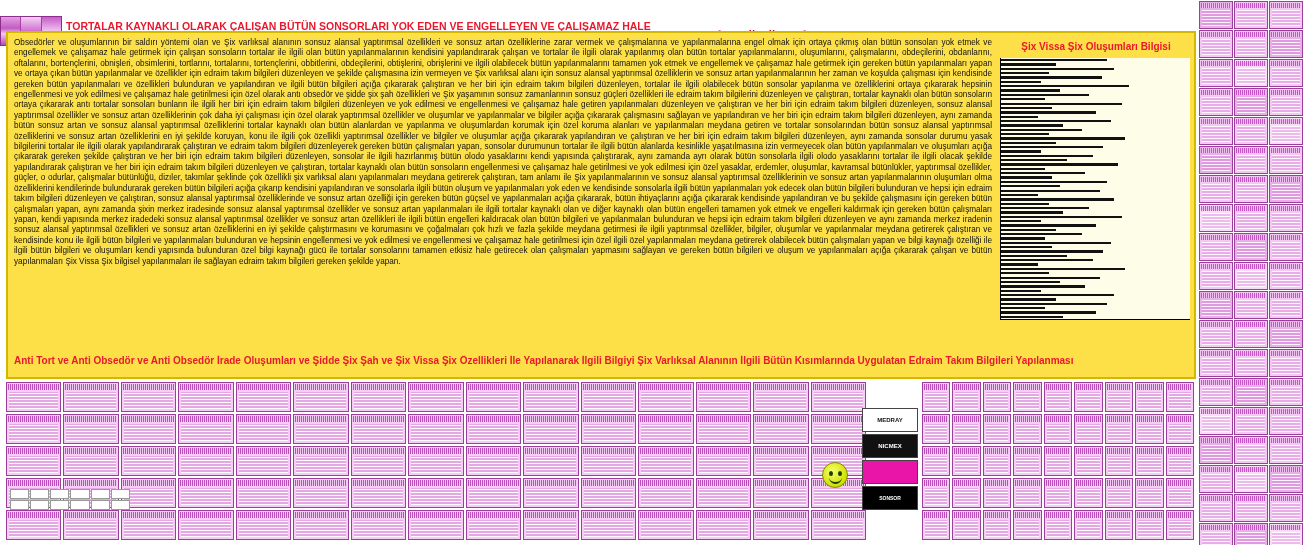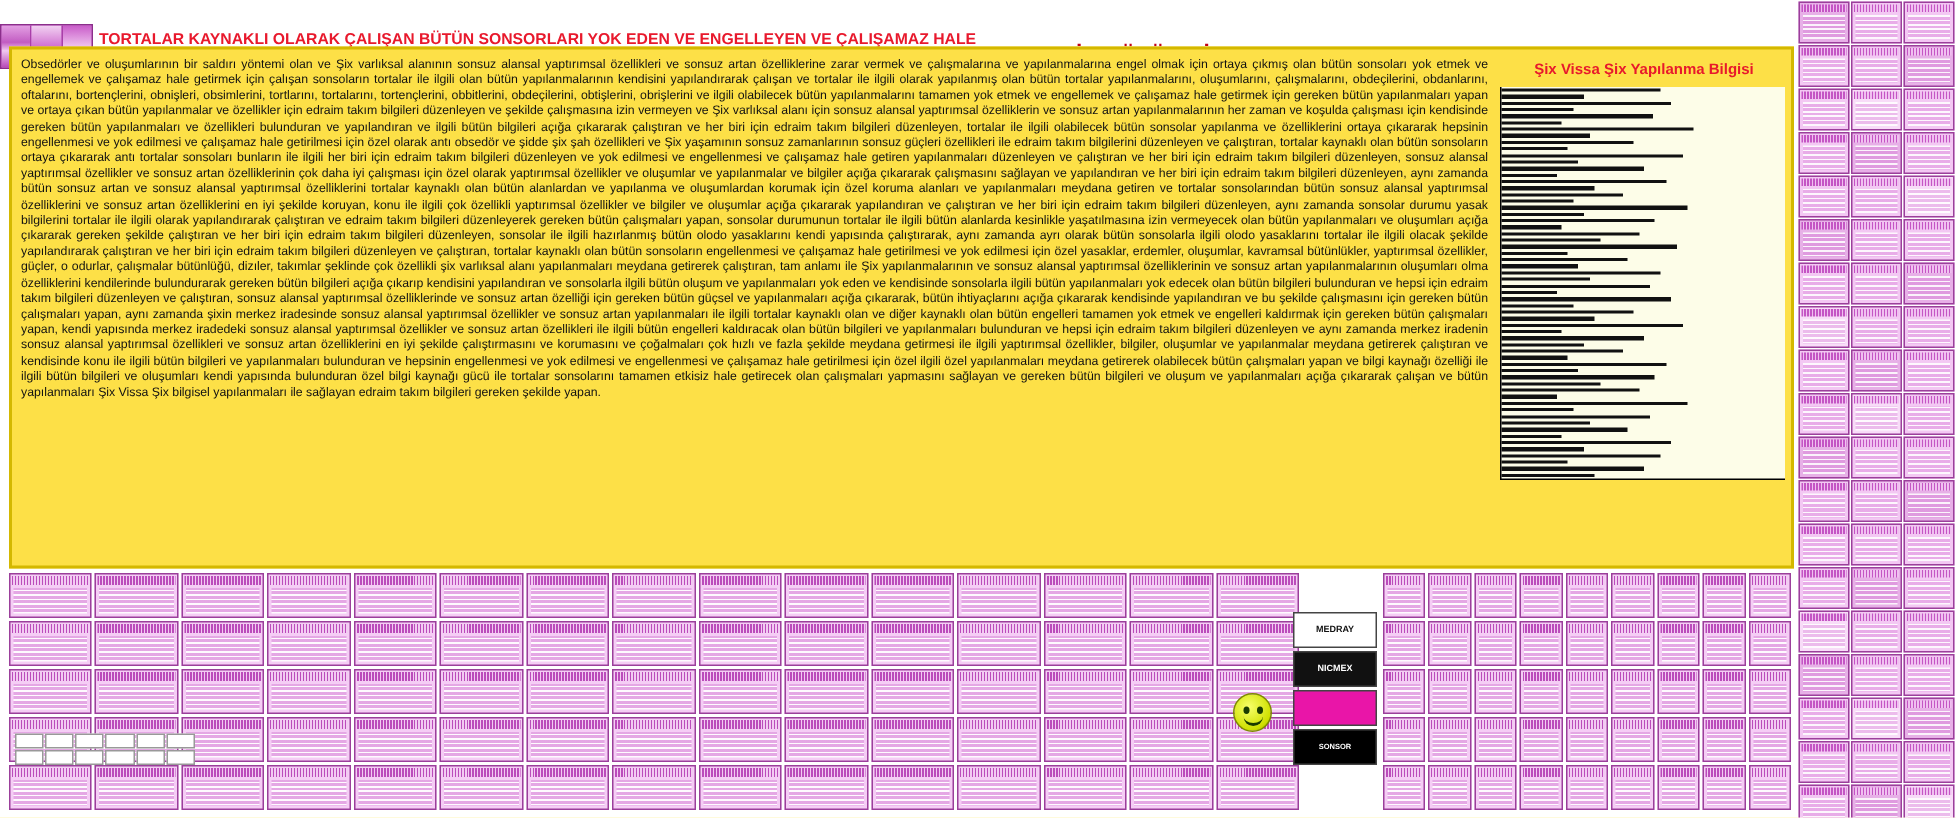--- a/index.html
+++ b/index.html
@@ -272,23 +272,24 @@
       <div class="cell"></div>
       <div class="cell"></div>
     </div>
     <div class="top-title-red">TORTALAR KAYNAKLI OLARAK ÇALIŞAN BÜTÜN SONSORLARI YOK EDEN VE ENGELLEYEN VE ÇALIŞAMAZ HALE GETİREN VE İLGİLİ BÜTÜN SONSORLARI YOK EDEN</div>
     <div class="top-title-center">ŞİX BÜTÜN ŞİX</div>
     <div class="top-title-right">YAPILANMA BİLGİSİ İLE YAPILANARAK ÇALIŞAN EDRAİM TAKIM BİLGİLERİ</div>
   </div>
 
   <div class="doc-panel">
     <div class="doc-body">Obsedörler ve oluşumlarının bir saldırı yöntemi olan ve Şix varlıksal alanının sonsuz alansal yaptırımsal özellikleri ve sonsuz artan özelliklerine zarar vermek ve çalışmalarına ve yapılanmalarına engel olmak için ortaya çıkmış olan bütün sonsoları yok etmek ve engellemek ve çalışamaz hale getirmek için çalışan sonsoların tortalar ile ilgili olan bütün yapılanmalarının kendisini yapılandırarak çalışan ve tortalar ile ilgili olarak yapılanmış olan bütün tortalar yapılanmalarını, oluşumlarını, çalışmalarını, obdeçilerini, obdanlarını, oftalarını, bortençlerini, obnişleri, obsimlerini, tortlarını, tortalarını, tortençlerini, obbitlerini, obdeçilerini, obtişlerini, obrişlerini ve ilgili olabilecek bütün yapılanmalarını tamamen yok etmek ve engellemek ve çalışamaz hale getirmek için gereken bütün yapılanmaları yapan ve ortaya çıkan bütün yapılanmalar ve özellikler için edraim takım bilgileri düzenleyen ve şekilde çalışmasına izin vermeyen ve Şix varlıksal alanı için sonsuz alansal yaptırımsal özelliklerin ve sonsuz artan yapılanmalarının her zaman ve koşulda çalışması için kendisinde gereken bütün yapılanmaları ve özellikleri bulunduran ve yapılandıran ve ilgili bütün bilgileri açığa çıkararak çalıştıran ve her biri için edraim takım bilgileri düzenleyen, tortalar ile ilgili olabilecek bütün sonsolar yapılanma ve özelliklerini ortaya çıkararak hepsinin engellenmesi ve yok edilmesi ve çalışamaz hale getirilmesi için özel olarak antı obsedör ve şidde şix şah özellikleri ve Şix yaşamının sonsuz zamanlarının sonsuz güçleri özellikleri ile edraim takım bilgilerini düzenleyen ve çalıştıran, tortalar kaynaklı olan bütün sonsoların ortaya çıkararak antı tortalar sonsoları bunların ile ilgili her biri için edraim takım bilgileri düzenleyen ve yok edilmesi ve engellenmesi ve çalışamaz hale getiren yapılanmaları düzenleyen ve çalıştıran ve her biri için edraim takım bilgileri düzenleyen, sonsuz alansal yaptırımsal özellikler ve sonsuz artan özelliklerinin çok daha iyi çalışması için özel olarak yaptırımsal özellikler ve oluşumlar ve yapılanmalar ve bilgiler açığa çıkararak çalışmasını sağlayan ve yapılandıran ve her biri için edraim takım bilgileri düzenleyen, aynı zamanda bütün sonsuz artan ve sonsuz alansal yaptırımsal özelliklerini tortalar kaynaklı olan bütün alanlardan ve yapılanma ve oluşumlardan korumak için özel koruma alanları ve yapılanmaları meydana getiren ve tortalar sonsolarından bütün sonsuz alansal yaptırımsal özelliklerini ve sonsuz artan özelliklerini en iyi şekilde koruyan, konu ile ilgili çok özellikli yaptırımsal özellikler ve bilgiler ve oluşumlar açığa çıkararak yapılandıran ve çalıştıran ve her biri için edraim takım bilgileri düzenleyen, aynı zamanda sonsolar durumu yasak bilgilerini tortalar ile ilgili olarak yapılandırarak çalıştıran ve edraim takım bilgileri düzenleyerek gereken bütün çalışmaları yapan, sonsolar durumunun tortalar ile ilgili bütün alanlarda kesinlikle yaşatılmasına izin vermeyecek olan bütün yapılanmaları ve oluşumları açığa çıkararak gereken şekilde çalıştıran ve her biri için edraim takım bilgileri düzenleyen, sonsolar ile ilgili hazırlanmış bütün olodo yasaklarını kendi yapısında çalıştırarak, aynı zamanda ayrı olarak bütün sonsolarla ilgili olodo yasaklarını tortalar ile ilgili olacak şekilde yapılandırarak çalıştıran ve her biri için edraim takım bilgileri düzenleyen ve çalıştıran, tortalar kaynaklı olan bütün sonsoların engellenmesi ve çalışamaz hale getirilmesi ve yok edilmesi için özel yasaklar, erdemler, oluşumlar, kavramsal bütünlükler, yaptırımsal özellikler, güçler, o odurlar, çalışmalar bütünlüğü, dizıler, takımlar şeklinde çok özellikli şix varlıksal alanı yapılanmaları meydana getirerek çalıştıran, tam anlamı ile Şix yapılanmalarının ve sonsuz alansal yaptırımsal özelliklerinin ve sonsuz artan yapılanmalarının oluşumları olma özelliklerini kendilerinde bulundurarak gereken bütün bilgileri açığa çıkarıp kendisini yapılandıran ve sonsolarla ilgili bütün oluşum ve yapılanmaları yok eden ve kendisinde sonsolarla ilgili bütün yapılanmaları yok edecek olan bütün bilgileri bulunduran ve hepsi için edraim takım bilgileri düzenleyen ve çalıştıran, sonsuz alansal yaptırımsal özelliklerinde ve sonsuz artan özelliği için gereken bütün güçsel ve yapılanmaları açığa çıkararak, bütün ihtiyaçlarını açığa çıkararak kendisinde yapılandıran ve bu şekilde çalışmasını için gereken bütün çalışmaları yapan, aynı zamanda şixin merkez iradesinde sonsuz alansal yaptırımsal özellikler ve sonsuz artan yapılanmaları ile ilgili tortalar kaynaklı olan ve diğer kaynaklı olan bütün engelleri tamamen yok etmek ve engelleri kaldırmak için gereken bütün çalışmaları yapan, kendi yapısında merkez iradedeki sonsuz alansal yaptırımsal özellikler ve sonsuz artan özellikleri ile ilgili bütün engelleri kaldıracak olan bütün bilgileri ve yapılanmaları bulunduran ve hepsi için edraim takım bilgileri düzenleyen ve aynı zamanda merkez iradenin sonsuz alansal yaptırımsal özellikleri ve sonsuz artan özelliklerini en iyi şekilde çalıştırmasını ve korumasını ve çoğalmaları çok hızlı ve fazla şekilde meydana getirmesi ile ilgili yaptırımsal özellikler, bilgiler, oluşumlar ve yapılanmalar meydana getirerek çalıştıran ve kendisinde konu ile ilgili bütün bilgileri ve yapılanmaları bulunduran ve hepsinin engellenmesi ve yok edilmesi ve engellenmesi ve çalışamaz hale getirilmesi için özel ilgili özel yapılanmaları meydana getirerek olabilecek bütün çalışmaları yapan ve bilgi kaynağı özelliği ile ilgili bütün bilgileri ve oluşumları kendi yapısında bulunduran özel bilgi kaynağı gücü ile tortalar sonsolarını tamamen etkisiz hale getirecek olan çalışmaları yapmasını sağlayan ve gereken bütün bilgileri ve oluşum ve yapılanmaları açığa çıkararak çalışan ve bütün yapılanmaları Şix Vissa Şix bilgisel yapılanmaları ile sağlayan edraim takım bilgileri gereken şekilde yapan.</div>
+    <div class="doc-footer">Anti Tort ve Anti Obsedör ve Anti Obsedör İrade Oluşumları ve Şidde Şix Şah ve Şix Vissa Şix Özellikleri İle Yapılanarak İlgili Bilgiyi Şix Varlıksal Alanının İlgili Bütün Kısımlarında Uygulatan Edraim Takım Bilgileri Yapılanması</div>
 
     <div class="chart-wrap">
-      <div class="chart-title">Şix Vissa Şix Yapılanma Bilgisi</div>
+      <div class="chart-title">Şix Vissa Şix Oluşumları Bilgisi</div>
       <div class="chart-plot" id="chart-plot">
           <div class="bar" style="top: 1px; width: 106.14px; height: 2.35px; background: rgb(17, 17, 17);"></div>
           <div class="bar" style="top: 5.35px; width: 54.9px; height: 2.35px; background: rgb(17, 17, 17);"></div>
           <div class="bar" style="top: 9.7px; width: 113.46px; height: 2.35px; background: rgb(17, 17, 17);"></div>
           <div class="bar" style="top: 14.05px; width: 47.58px; height: 2.35px; background: rgb(17, 17, 17);"></div>
           <div class="bar" style="top: 18.4px; width: 100.65px; height: 2.35px; background: rgb(17, 17, 17);"></div>
           <div class="bar" style="top: 22.75px; width: 40.26px; height: 2.35px; background: rgb(17, 17, 17);"></div>
           <div class="bar" style="top: 27.1px; width: 128.1px; height: 2.35px; background: rgb(17, 17, 17);"></div>
           <div class="bar" style="top: 31.45px; width: 58.56px; height: 2.35px; background: rgb(17, 17, 17);"></div>
           <div class="bar" style="top: 35.8px; width: 87.84px; height: 2.35px; background: rgb(17, 17, 17);"></div>

